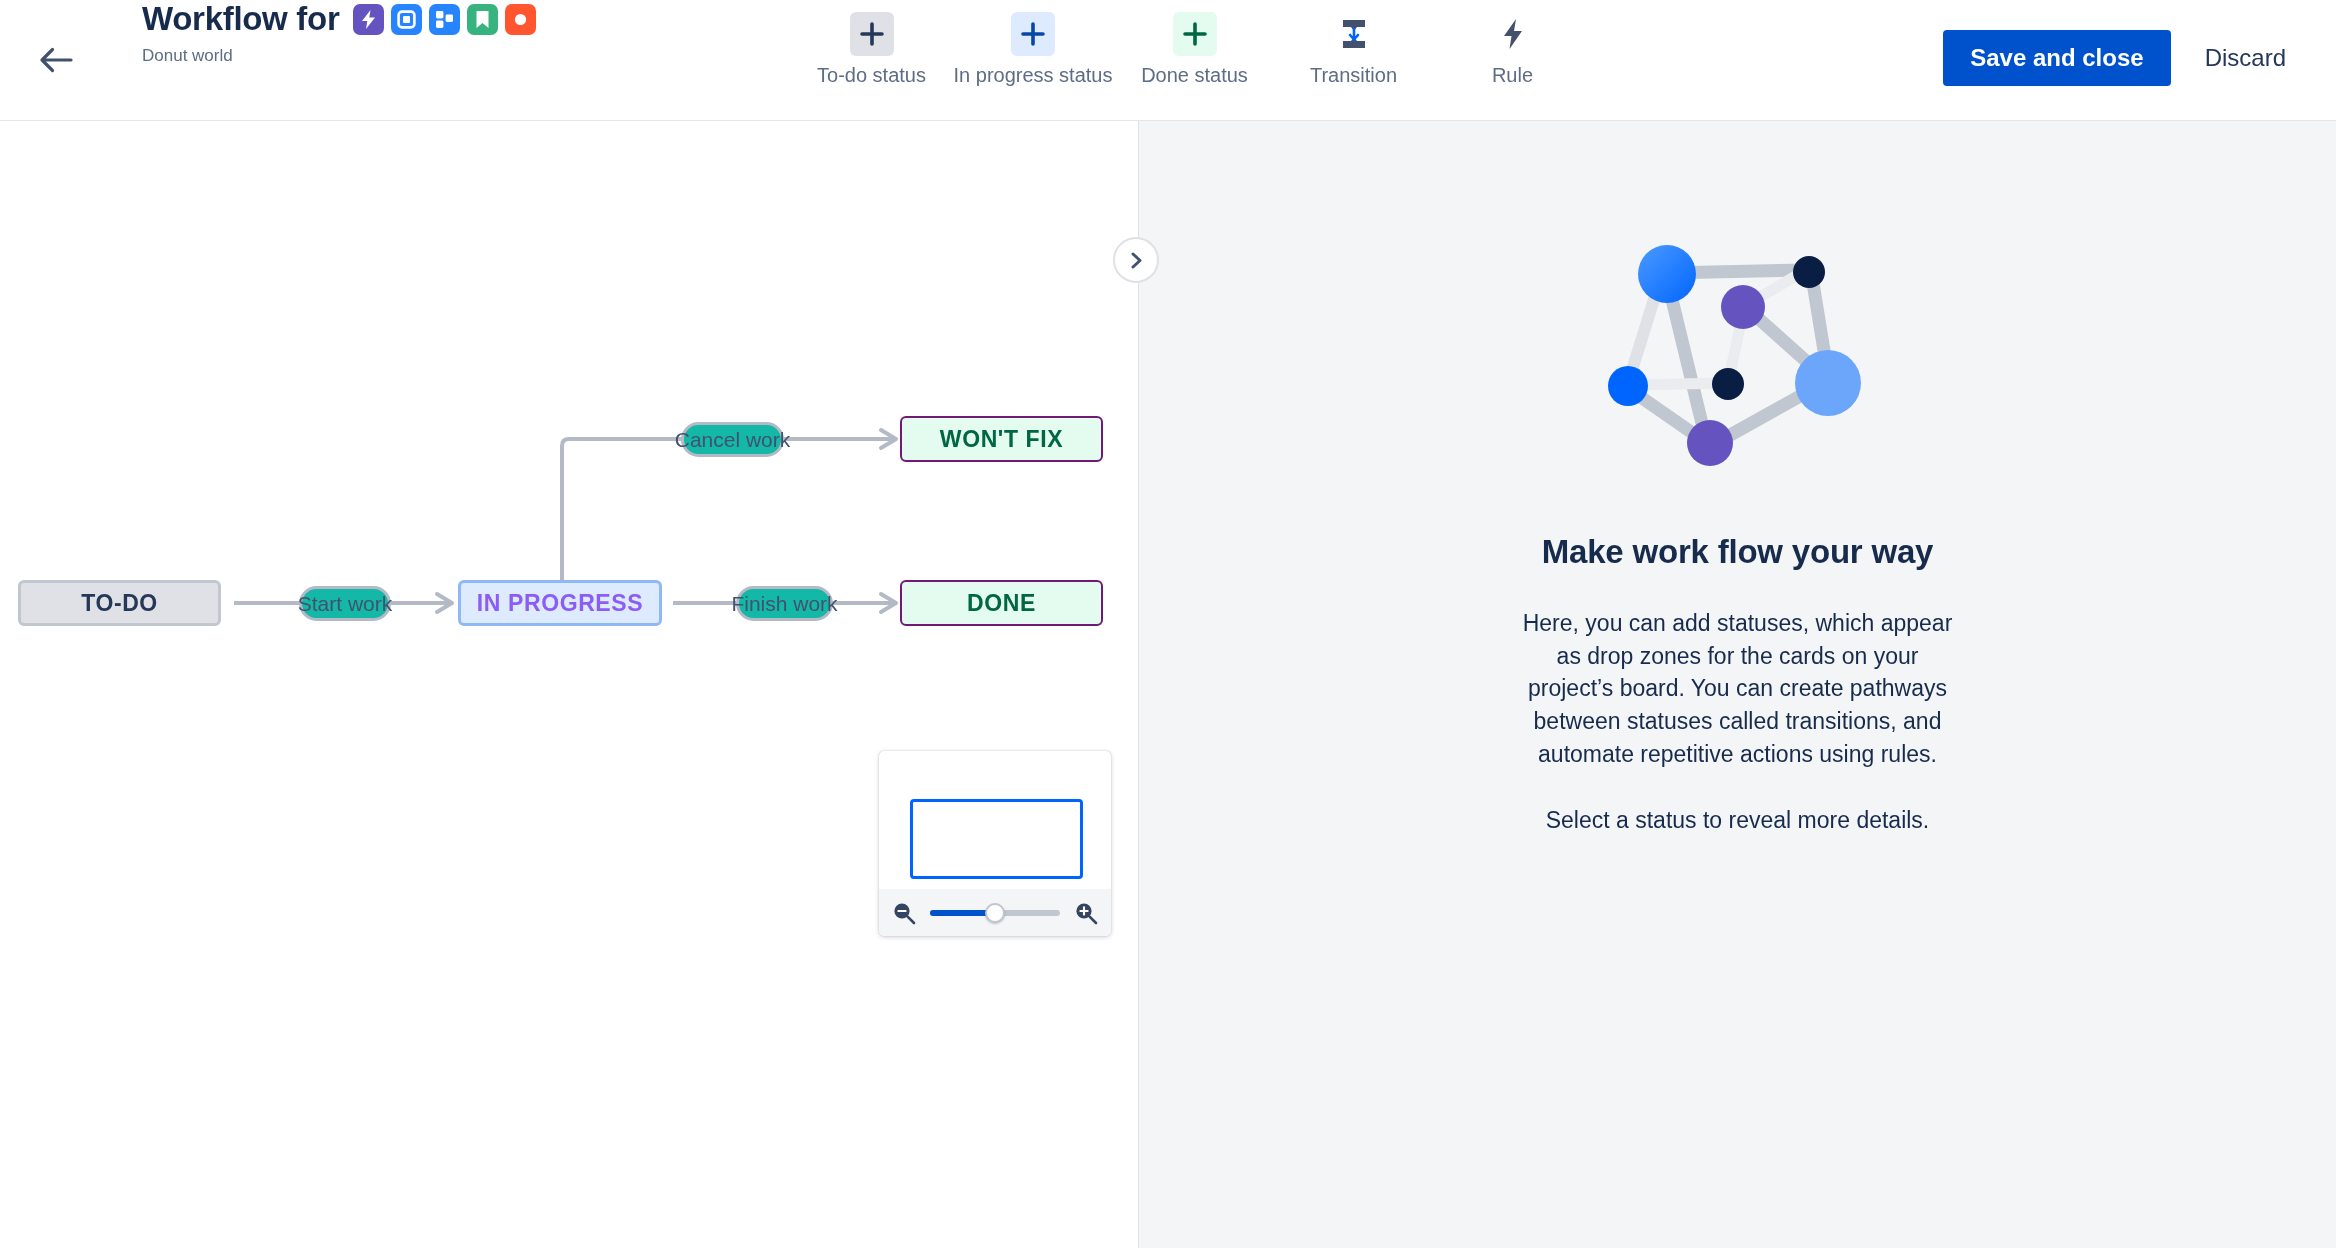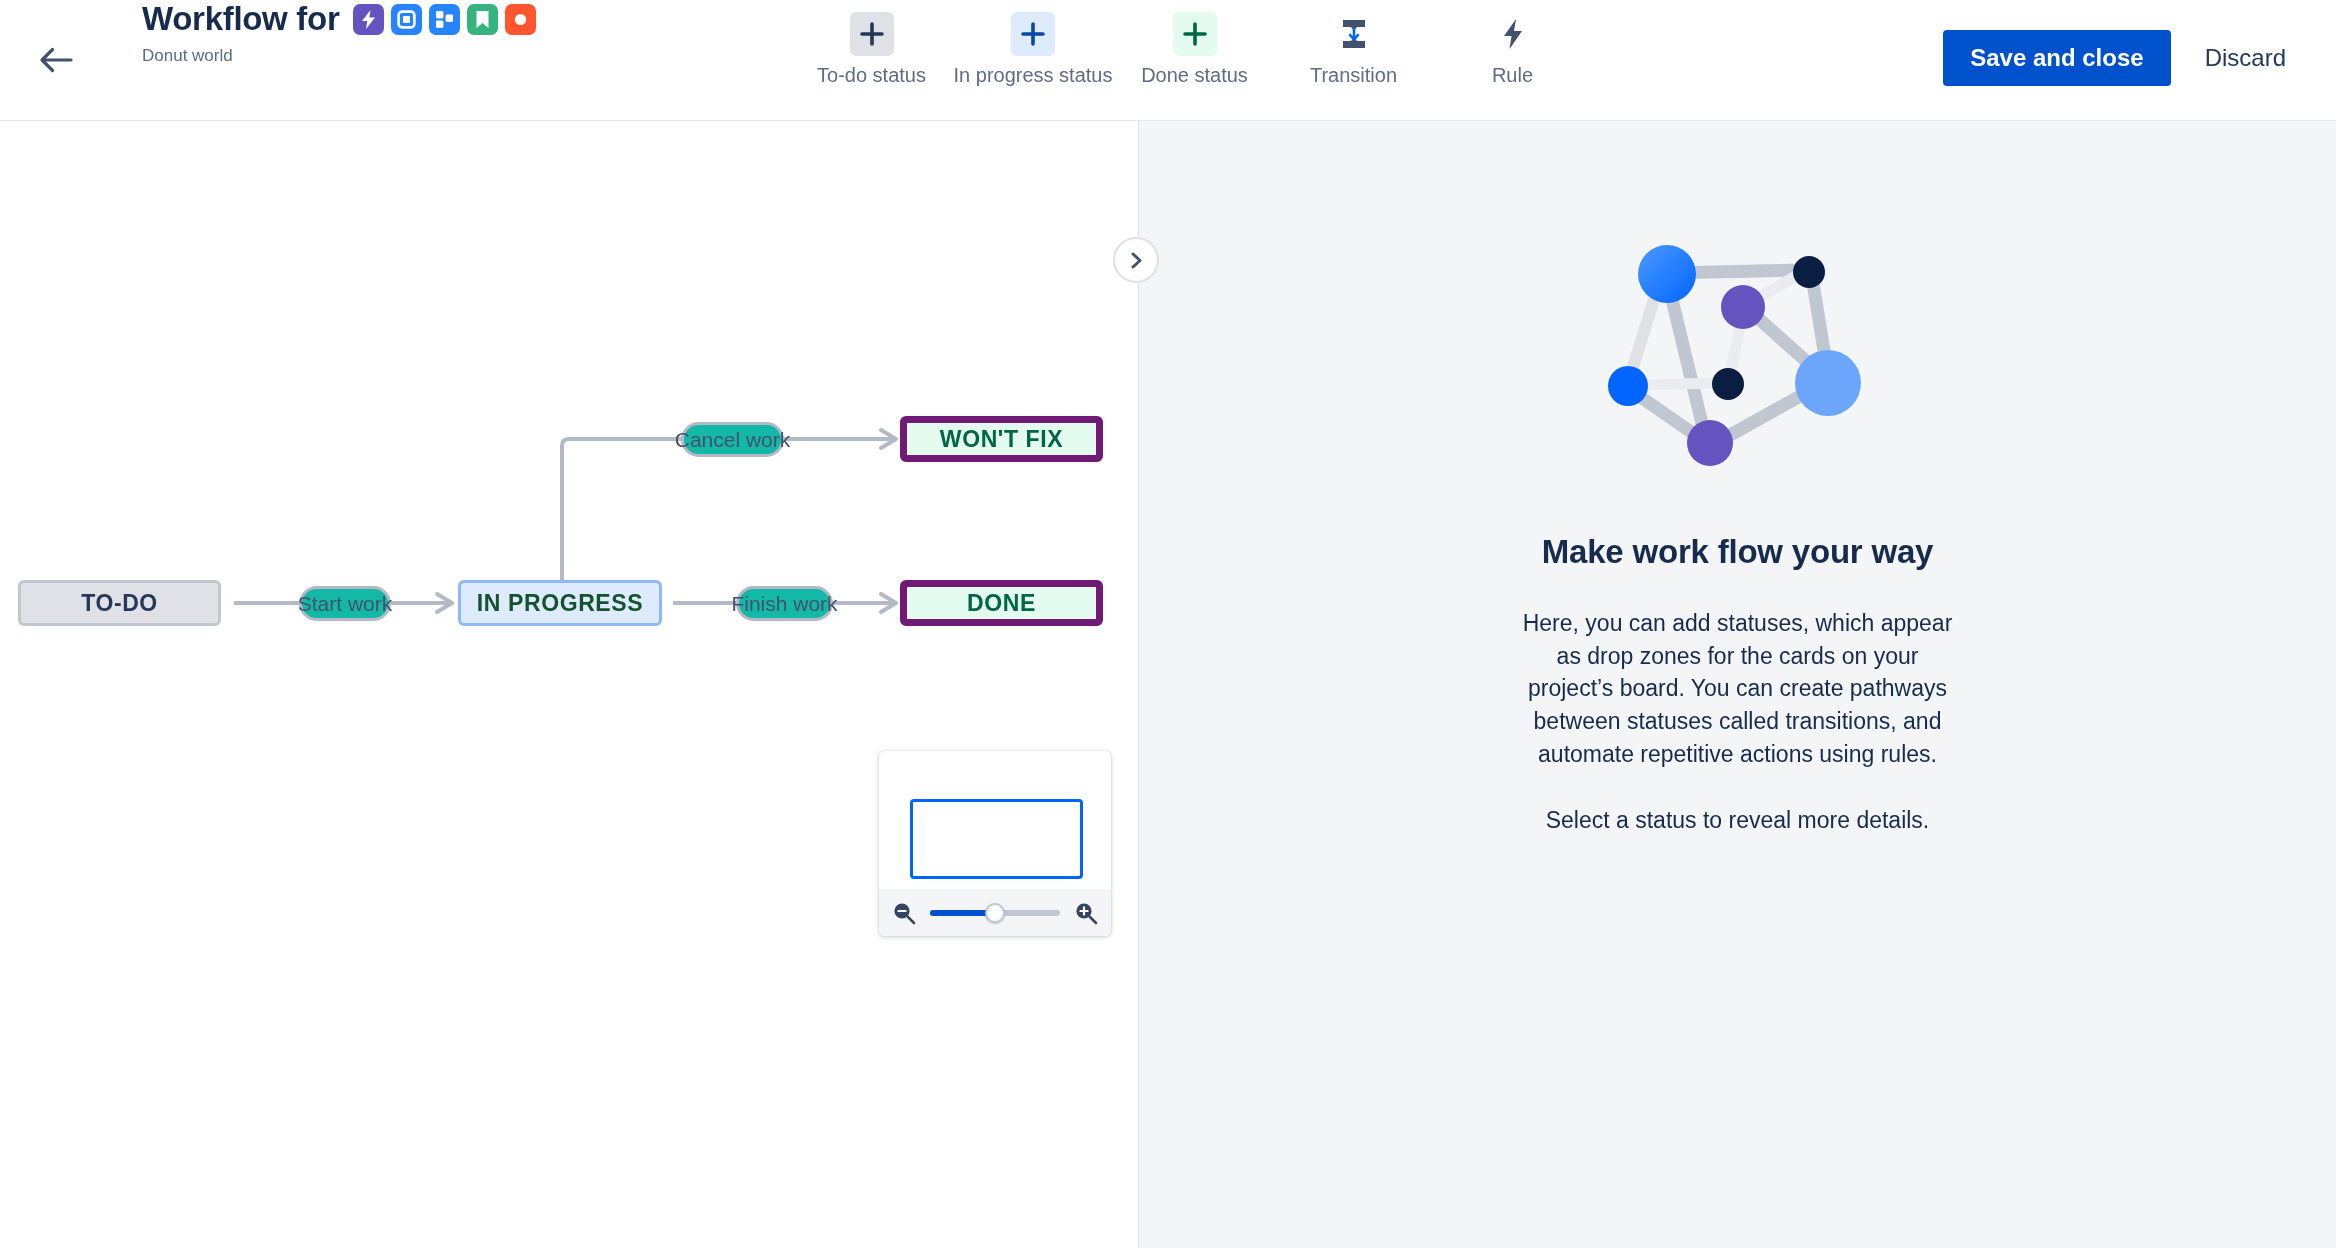--- a/index.html
+++ b/index.html
@@ -97,24 +97,24 @@
     position: absolute;
     border-radius: 6px;
     display: flex; align-items: center; justify-content: center;
     font-size: 23px; font-weight: 700; letter-spacing: 0.6px;
     cursor: pointer;
   }
   .node.todo {
     background: #dfe1e6; border: 3px solid #c1c7d0; color: #253858;
   }
   .node.inprogress {
-    background: #deebff; border: 3px solid #8fb8f6; color: #14532d;
+    background: #deebff; border: 3px solid #8fb8f6; color: #8b5cf6;
   }
   .node.green {
-    background: #e3fcef; border: 7px solid #701a75; color: #006644;
+    background: #e3fcef; border: 2px solid #701a75; color: #006644;
   }
   .tlabel {
     position: absolute;
     background: #14b8a6; border: 3px solid #b3bac5;
     border-radius: 26px;
     font-size: 21px; color: #42526e;
     display: flex; align-items: center; justify-content: center;
     cursor: pointer; white-space: nowrap;
   }
 

